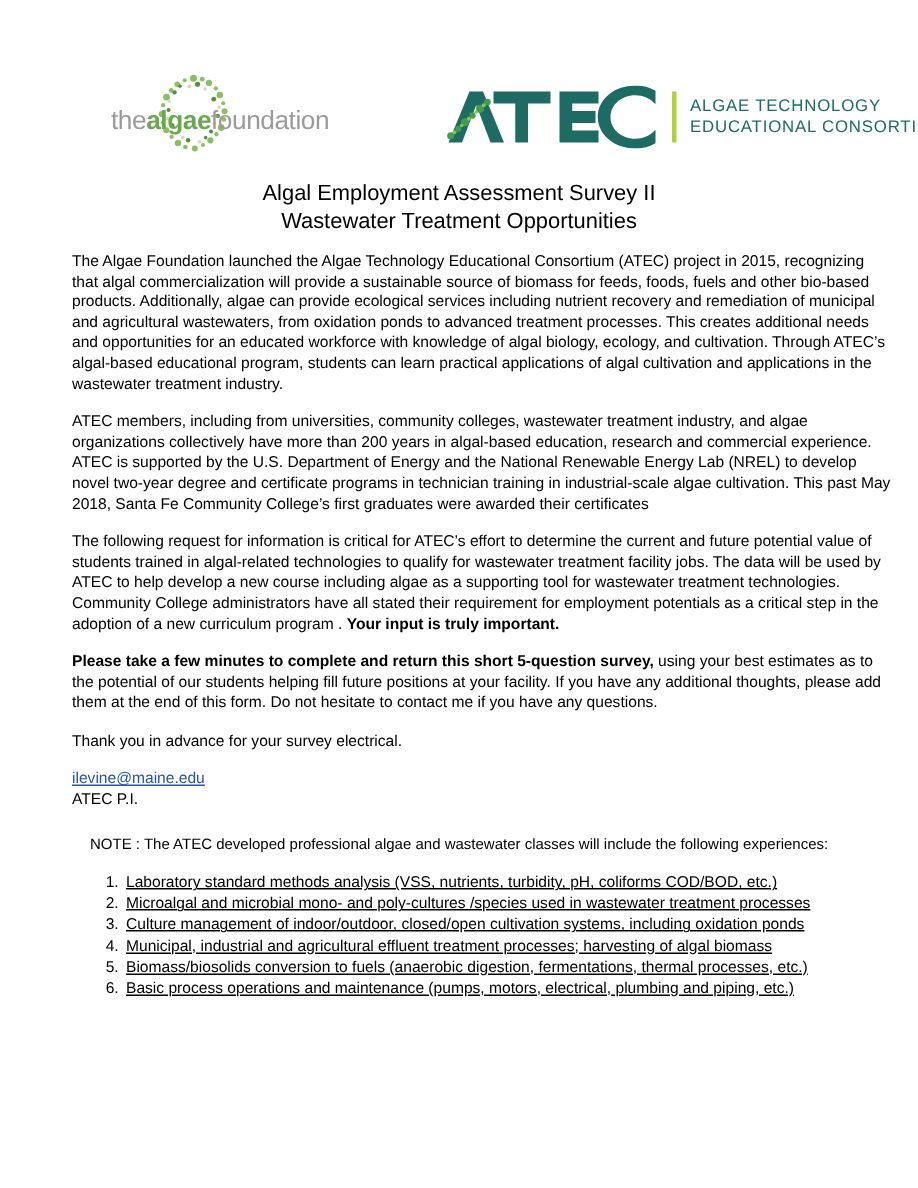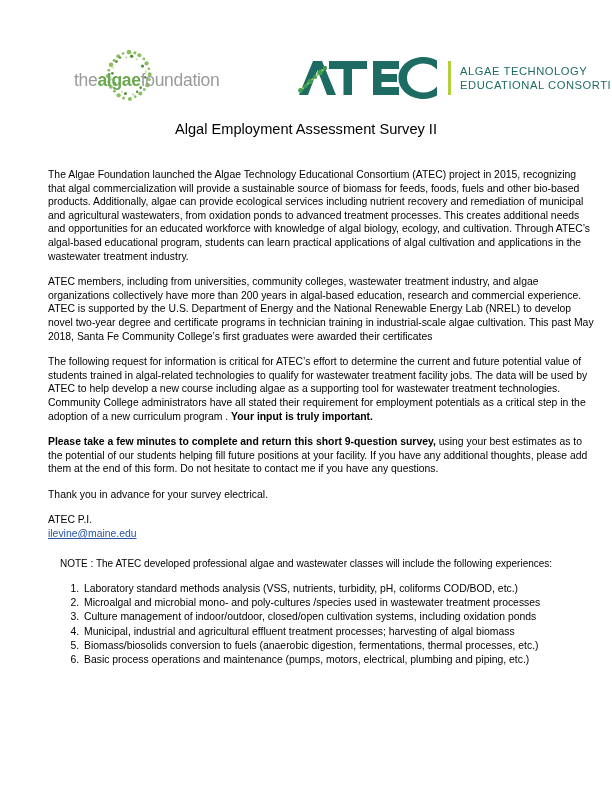--- a/index.html
+++ b/index.html
@@ -135,20 +135,21 @@
   .note-lead {
     margin: 12px;
     font-size: 10px;
     line-height: 13.6px;
   }
   ol.note-list {
     margin: 1px 0 0 0;
     padding-left: 34px;
     font-size: 10.4px;
     line-height: 14.1px;
+    text-decoration: underline;
   }
   ol.note-list li { padding-left: 2px; }
 </style>
 </head>
 <body>
 
 <div class="page">
 
   <div class="logo-band">
 
@@ -240,37 +241,38 @@
       <div class="atec-divider"></div>
       <div class="atec-sub">
         <div>ALGAE TECHNOLOGY</div>
         <div>EDUCATIONAL CONSORTIUM</div>
       </div>
     </div>
   </div>
 
   <div class="doc-title">
     <div>Algal Employment Assessment Survey II</div>
+    <div>Wastewater Treatment Opportunities</div>
   </div>
 
   <div class="body-wrap">
 
     <p class="para">The Algae Foundation launched the Algae Technology Educational Consortium (ATEC) project in 2015, recognizing that algal commercialization will provide a sustainable source of biomass for feeds, foods, fuels and other bio-based products.  Additionally, algae can provide ecological services including nutrient recovery and remediation of municipal and agricultural wastewaters, from oxidation ponds to advanced treatment processes. This creates additional needs and opportunities for an educated workforce with knowledge of algal biology, ecology, and cultivation.  Through ATEC’s algal-based educational program, students can learn practical applications of algal cultivation and applications in the wastewater treatment industry.</p>
 
     <p class="para">ATEC members, including from universities, community colleges, wastewater treatment industry, and algae organizations collectively have more than 200 years in algal-based education, research and commercial experience.  ATEC is supported by the U.S. Department of Energy and the National Renewable Energy Lab (NREL) to develop novel two-year degree and certificate programs in technician training in industrial-scale algae cultivation.  This past May 2018, Santa Fe Community College’s first graduates were awarded their certificates</p>
 
     <p class="para"><span>The following request for information is critical for ATEC’s effort to determine the current and future potential value of students trained in algal-related technologies to qualify for wastewater treatment facility jobs.  The data will be used by ATEC to help develop a new course including algae as a supporting tool for wastewater treatment technologies.  Community College administrators have all stated their requirement for employment potentials as a critical step in the adoption of a new curriculum program .  </span><span class="b">Your input is truly important.</span></p>
 
-    <p class="para"><span class="b">Please take a few minutes to complete and return this short 9-question survey,</span><span> using your best estimates as to the potential of our students helping fill future positions at your facility.  If you have any additional thoughts, please add them at the end of this form. Do not hesitate to contact me if you have any questions.</span></p>
+    <p class="para"><span class="b">Please take a few minutes to complete and return this short 5-question survey,</span><span> using your best estimates as to the potential of our students helping fill future positions at your facility.  If you have any additional thoughts, please add them at the end of this form. Do not hesitate to contact me if you have any questions.</span></p>
 
     <p class="para">Thank you in advance for your survey electrical.</p>
 
     <div class="sig-block">
+      <div class="sig"><a class="email" href="#">ilevine@maine.edu</a></div>
       <div class="sig">ATEC P.I.</div>
-      <div class="sig"><a class="email" href="#">ilevine@maine.edu</a></div>
     </div>
 
     <div class="note-block">
       <p class="note-lead">NOTE : The ATEC developed professional algae and wastewater classes will include the following experiences:</p>
       <ol class="note-list">
         <li>Laboratory standard methods analysis (VSS, nutrients, turbidity, pH, coliforms COD/BOD, etc.)</li>
         <li>Microalgal and microbial mono- and poly-cultures /species used in wastewater treatment processes</li>
         <li>Culture management of indoor/outdoor, closed/open cultivation systems, including oxidation ponds</li>
         <li>Municipal, industrial and agricultural effluent treatment processes; harvesting of algal biomass</li>
         <li>Biomass/biosolids conversion to fuels (anaerobic digestion, fermentations, thermal processes, etc.)</li>

